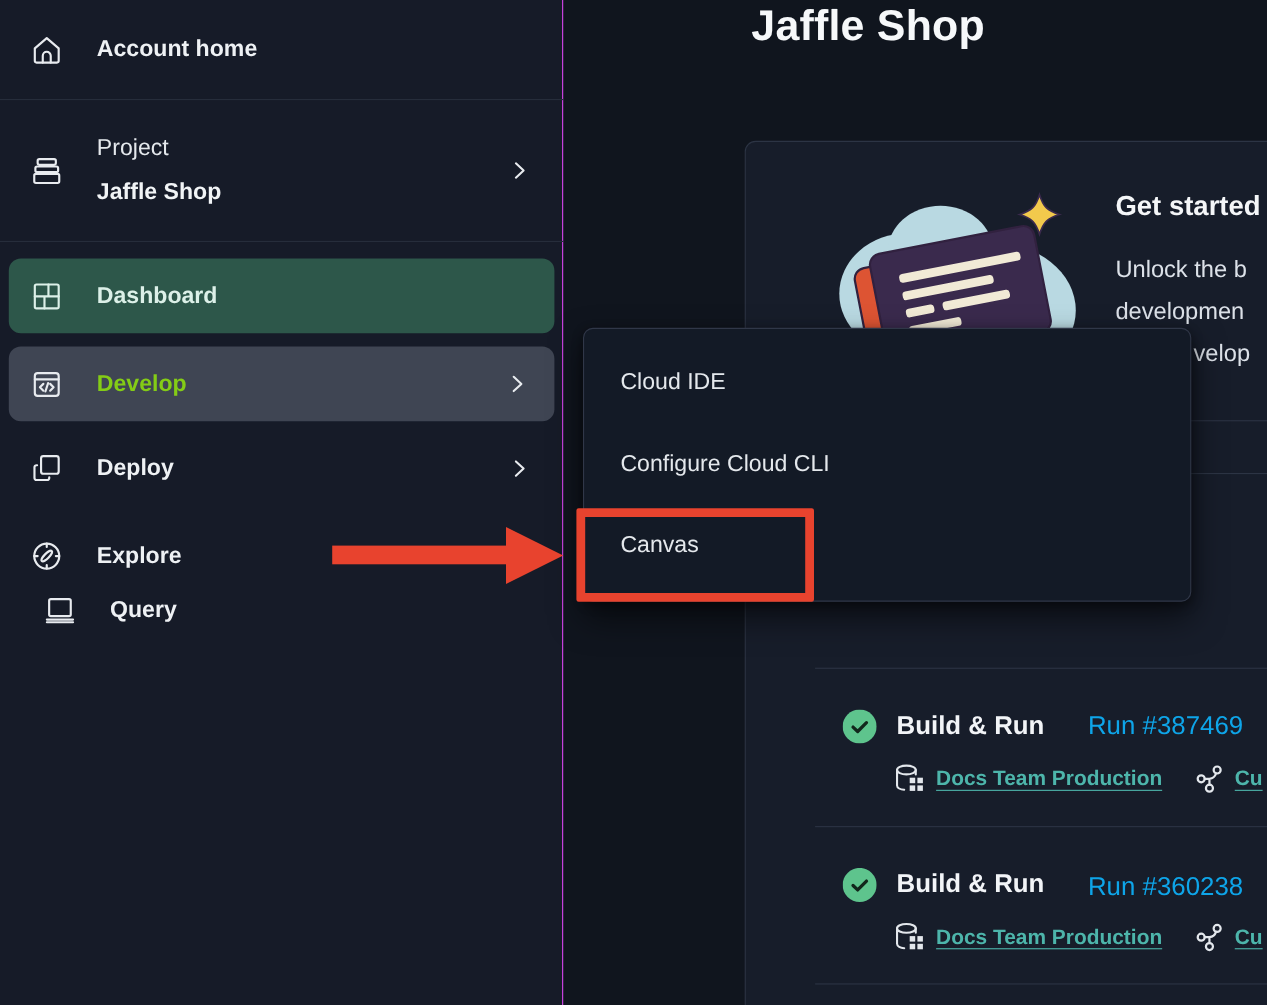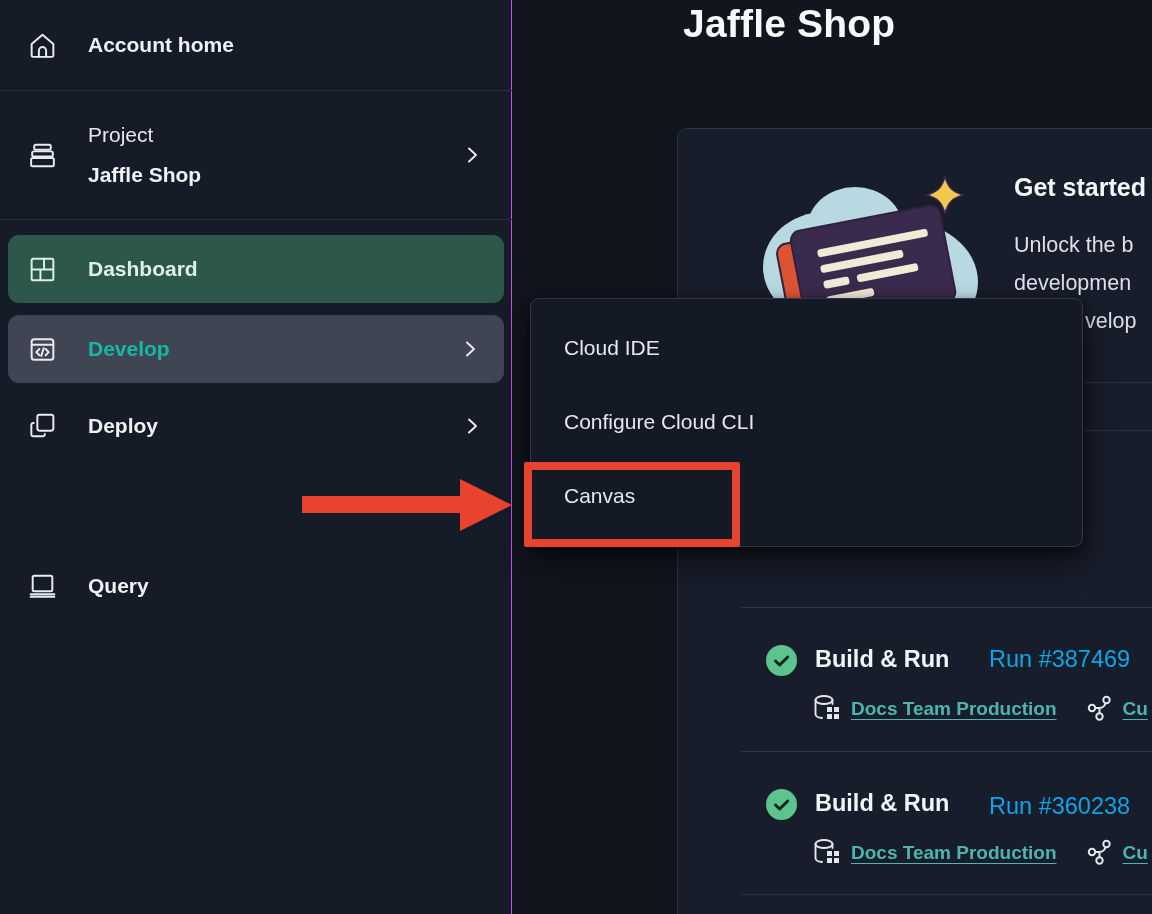--- a/index.html
+++ b/index.html
@@ -17,21 +17,21 @@
   .srow { position:absolute; left:0; width:512px; display:flex; align-items:center; cursor:pointer; }
   .srow .ic { margin-left:27px; flex:0 0 auto; display:flex; }
   .srow .lbl { margin-left:30px; font-size:21px; font-weight:700; color:#eef1f4; }
   .pill { position:absolute; left:8px; width:496px; height:68px; border-radius:11px;
     display:flex; align-items:center; cursor:pointer; }
   .pill .ic { margin-left:19px; display:flex; }
   .pill .lbl { margin-left:30px; font-size:21px; font-weight:700; }
   .pill-dashboard { background:#2d574a; }
   .pill-dashboard .lbl { color:#dcf0e8; }
   .pill-develop { background:#3f4553; }
-  .pill-develop .lbl { color:#14b8a6; }
+  .pill-develop .lbl { color:#84cc16; }
   .chev { position:absolute; right:30px; top:50%; transform:translateY(-50%); display:flex; }
   .proj-text .eyebrow { font-size:21px; font-weight:400; color:#e4e8ec; line-height:1.9; }
   .proj-text .pname   { font-size:21px; font-weight:700; color:#f1f4f6; line-height:1.9; }
 
   svg.icon { stroke:#e8ebef; fill:none; stroke-width:1.9; stroke-linecap:round; stroke-linejoin:round; }
   svg.icon-mint { stroke:#dcf0e8; }
 
   
   .main-title { position:absolute; left:683px; top:2px; font-size:39px; font-weight:800;
     color:#f6f8fa; letter-spacing:0.2px; z-index:1; }
@@ -258,22 +258,32 @@
         </svg>
       </span>
       <span class="lbl">Deploy</span>
       <span class="chev">
         <svg class="icon" width="20" height="22" viewBox="0 0 20 22">
             <path d="M7 4.5 L14 11 L7 17.5"></path>
           </svg>
       </span>
     </div>
 
-
-    <div class="srow" style="top:555px;height:61px;">
+    <div class="srow" style="top:475px;height:61px;">
+      <span class="ic">
+        <svg class="icon" width="31" height="31" viewBox="0 0 30 30">
+          <circle cx="15" cy="15" r="11"></circle>
+          <path d="M15 4 v3 M15 23 v3 M4 15 h3 M23 15 h3"></path>
+          <ellipse cx="15" cy="15" rx="6.2" ry="2.1" transform="rotate(-45 15 15)"></ellipse>
+        </svg>
+      </span>
+      <span class="lbl">Explore</span>
+    </div>
+
+    <div class="srow" style="top:524px;height:61px;margin-left:12px;">
       <span class="ic">
         <svg class="icon" width="31" height="31" viewBox="0 0 30 30">
           <rect x="5.5" y="5.5" width="19" height="15" rx="1.5"></rect>
           <path d="M3.5 23.5 H26.5 M3.5 25.8 H26.5"></path>
         </svg>
       </span>
       <span class="lbl">Query</span>
     </div>
   </nav>
 

